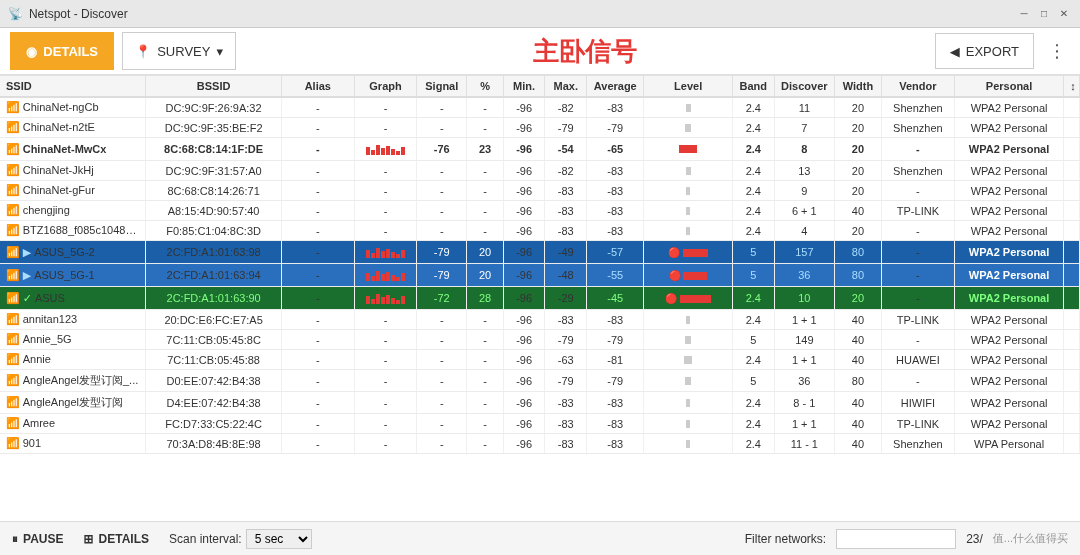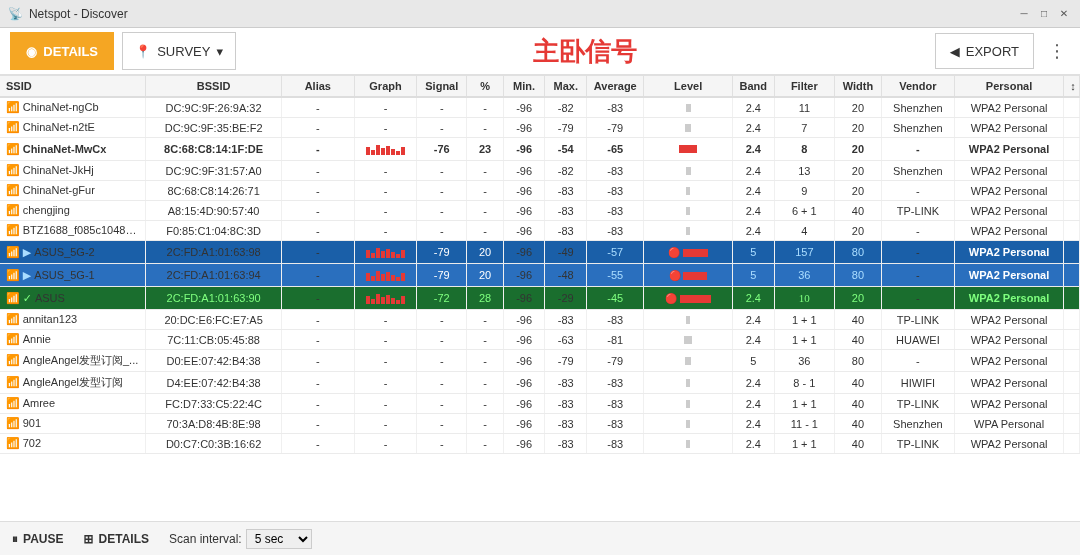--- a/index.html
+++ b/index.html
@@ -241,21 +241,21 @@
         <th>BSSID</th>
         <th>Alias</th>
         <th>Graph</th>
         <th>Signal</th>
         <th>%</th>
         <th>Min.</th>
         <th>Max.</th>
         <th>Average</th>
         <th>Level</th>
         <th>Band</th>
-        <th>Filter</th>
+        <th>Discover</th>
         <th>Width</th>
         <th>Vendor</th>
         <th>Personal</th>
         <th>↕</th>
       </tr>
     </thead>
     <tbody id="table-body">
     <tr>
           <td><span style="color:#888;margin-right:3px;">📶</span>ChinaNet-ngCb</td>
           <td style="">DC:9C:9F:26:9A:32</td>
@@ -470,41 +470,59 @@
           <td style="color:#7fff7f;">-72</td>
           <td style="color:#7fff7f;">28</td>
           <td>-96</td>
           <td>-29</td>
           <td style="color:#7fff7f;">-45</td>
           <td><span style="display:inline-flex;align-items:center;gap:2px;">
               <span style="font-size:10px;">🔴</span>
               <span style="display:inline-block;width:31px;height:8px;background:#e53935;"></span>
             </span></td>
           <td style="color:#7fff7f;">2.4</td>
-          <td style="color:#7fff7f;font-family:Liberation Serif, serif;">10</td>
+          <td style="color:#7fff7f;">10</td>
           <td style="color:#7fff7f;">20</td>
           <td>-</td>
           <td style="color:#7fff7f;font-weight:bold;">WPA2 Personal</td>
           <td></td>
         </tr>
         <tr>
           <td><span style="color:#888;margin-right:3px;">📶</span>annitan123</td>
           <td style="">20:DC:E6:FC:E7:A5</td>
           <td>-</td>
           <td>-</td>
           <td style="">-</td>
           <td style="">-</td>
           <td>-96</td>
           <td>-83</td>
           <td style="">-83</td>
           <td><span style="display:inline-block;width:4px;height:8px;background:#ccc;"></span></td>
           <td style="">2.4</td>
           <td style="">1 + 1</td>
           <td style="">40</td>
           <td>TP-LINK</td>
+          <td style="">WPA2 Personal</td>
+          <td></td>
+        </tr>
+        <tr>
+          <td><span style="color:#888;margin-right:3px;">📶</span>Annie_5G</td>
+          <td style="">7C:11:CB:05:45:8C</td>
+          <td>-</td>
+          <td>-</td>
+          <td style="">-</td>
+          <td style="">-</td>
+          <td>-96</td>
+          <td>-79</td>
+          <td style="">-79</td>
+          <td><span style="display:inline-block;width:6px;height:8px;background:#ccc;"></span></td>
+          <td style="">5</td>
+          <td style="">149</td>
+          <td style="">40</td>
+          <td>-</td>
           <td style="">WPA2 Personal</td>
           <td></td>
         </tr>
         <tr>
           <td><span style="color:#888;margin-right:3px;">📶</span>Annie</td>
           <td style="">7C:11:CB:05:45:88</td>
           <td>-</td>
           <td>-</td>
           <td style="">-</td>
           <td style="">-</td>
@@ -582,38 +600,20 @@
           <td style="">-</td>
           <td>-96</td>
           <td>-83</td>
           <td style="">-83</td>
           <td><span style="display:inline-block;width:4px;height:8px;background:#ccc;"></span></td>
           <td style="">2.4</td>
           <td style="">11 - 1</td>
           <td style="">40</td>
           <td>Shenzhen</td>
           <td style="">WPA Personal</td>
-          <td></td>
-        </tr>
-        <tr>
-          <td><span style="color:#888;margin-right:3px;">📶</span>702</td>
-          <td style="">D0:C7:C0:3B:16:62</td>
-          <td>-</td>
-          <td>-</td>
-          <td style="">-</td>
-          <td style="">-</td>
-          <td>-96</td>
-          <td>-83</td>
-          <td style="">-83</td>
-          <td><span style="display:inline-block;width:4px;height:8px;background:#ccc;"></span></td>
-          <td style="">2.4</td>
-          <td style="">1 + 1</td>
-          <td style="">40</td>
-          <td>TP-LINK</td>
-          <td style="">WPA2 Personal</td>
           <td></td>
         </tr>
       </tbody>
   </table>
 </div>
 
 <div class="status-bar">
   <button class="btn-pause">
     <span>⏸</span>
     <span>PAUSE</span>
@@ -623,13 +623,19 @@
     <span>DETAILS</span>
   </button>
   <div class="scan-interval">
     <span>Scan interval:</span>
     <select>
       <option>5 sec</option>
       <option>10 sec</option>
       <option>30 sec</option>
     </select>
   </div>
+  <div class="status-bar-right">
+    <span>Filter networks:</span>
+    <input class="filter-input" type="text" value="" style="">
+    <span>23/</span>
+    <span class="watermark">值...什么值得买</span>
+  </div>
 </div>
 
 </body></html>

